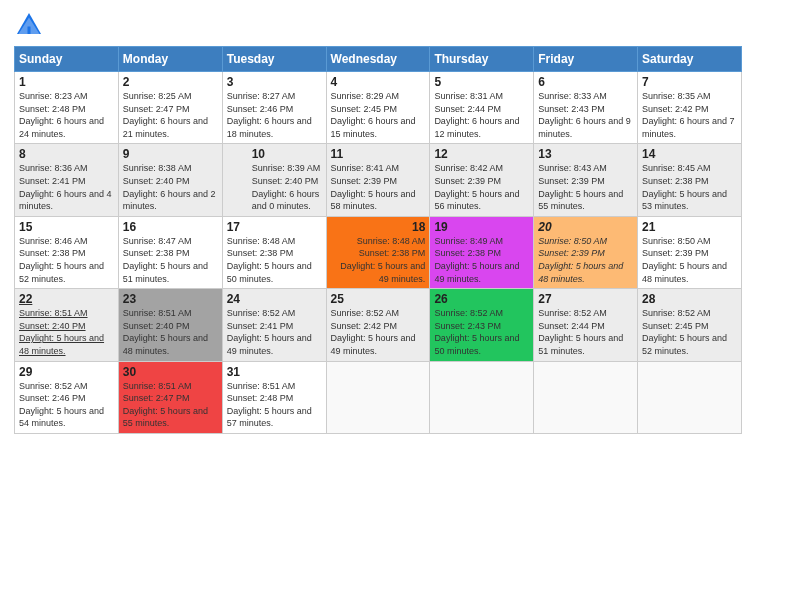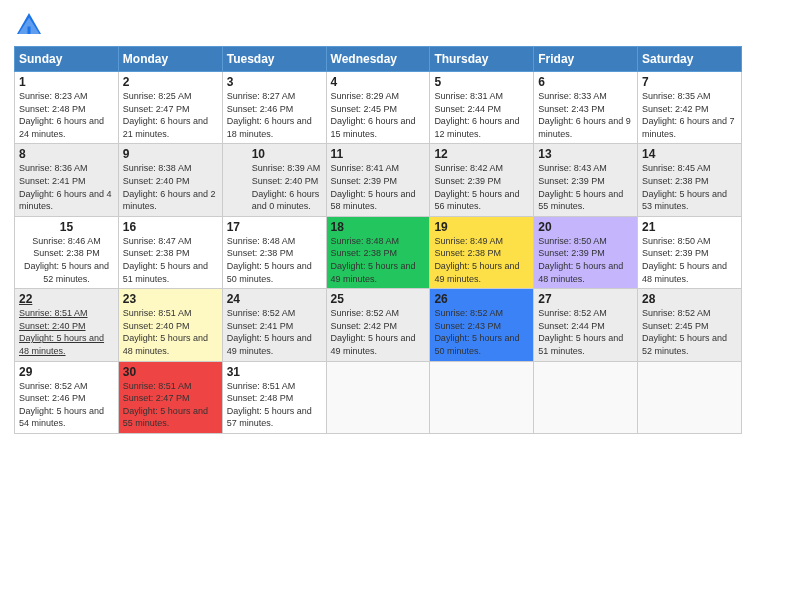--- a/index.html
+++ b/index.html
@@ -142,34 +142,34 @@
         <tr>
           <td style="background: rgb(236, 236, 236);"><span class="day-num">8</span><span class="day-info">Sunrise: 8:36 AM<br>Sunset: 2:41 PM<br>Daylight: 6 hours and 4 minutes.</span></td>
           <td style="background: rgb(236, 236, 236);"><span class="day-num">9</span><span class="day-info">Sunrise: 8:38 AM<br>Sunset: 2:40 PM<br>Daylight: 6 hours and 2 minutes.</span></td>
           <td style="background: rgb(236, 236, 236); padding-left: 29px;"><span class="day-num">10</span><span class="day-info">Sunrise: 8:39 AM<br>Sunset: 2:40 PM<br>Daylight: 6 hours and 0 minutes.</span></td>
           <td style="background: rgb(236, 236, 236);"><span class="day-num">11</span><span class="day-info">Sunrise: 8:41 AM<br>Sunset: 2:39 PM<br>Daylight: 5 hours and 58 minutes.</span></td>
           <td style="background: rgb(236, 236, 236);"><span class="day-num">12</span><span class="day-info">Sunrise: 8:42 AM<br>Sunset: 2:39 PM<br>Daylight: 5 hours and 56 minutes.</span></td>
           <td style="background: rgb(236, 236, 236);"><span class="day-num">13</span><span class="day-info">Sunrise: 8:43 AM<br>Sunset: 2:39 PM<br>Daylight: 5 hours and 55 minutes.</span></td>
           <td style="background: rgb(236, 236, 236);"><span class="day-num">14</span><span class="day-info">Sunrise: 8:45 AM<br>Sunset: 2:38 PM<br>Daylight: 5 hours and 53 minutes.</span></td>
         </tr>
         <tr>
-          <td style="background: rgb(255, 255, 255); text-align: center;"><span class="day-num">15</span><span class="day-info">Sunrise: 8:46 AM<br>Sunset: 2:38 PM<br>Daylight: 5 hours and 52 minutes.</span></td>
+          <td style="background: rgb(255, 255, 255);"><span class="day-num">15</span><span class="day-info">Sunrise: 8:46 AM<br>Sunset: 2:38 PM<br>Daylight: 5 hours and 52 minutes.</span></td>
           <td style="background: rgb(255, 255, 255);"><span class="day-num">16</span><span class="day-info">Sunrise: 8:47 AM<br>Sunset: 2:38 PM<br>Daylight: 5 hours and 51 minutes.</span></td>
           <td style="background: rgb(255, 255, 255);"><span class="day-num">17</span><span class="day-info">Sunrise: 8:48 AM<br>Sunset: 2:38 PM<br>Daylight: 5 hours and 50 minutes.</span></td>
-          <td style="background: #22c55e;"><span class="day-num">18</span><span class="day-info">Sunrise: 8:48 AM<br>Sunset: 2:38 PM<br>Daylight: 5 hours and 49 minutes.</span></td>
-          <td style="background: #fde047; margin-top: 24px;"><span class="day-num">19</span><span class="day-info">Sunrise: 8:49 AM<br>Sunset: 2:38 PM<br>Daylight: 5 hours and 49 minutes.</span></td>
-          <td style="background: #c4b5fd;"><span class="day-num">20</span><span class="day-info">Sunrise: 8:50 AM<br>Sunset: 2:39 PM<br>Daylight: 5 hours and 48 minutes.</span></td>
+          <td style="background: #f97316; text-align: right;"><span class="day-num">18</span><span class="day-info">Sunrise: 8:48 AM<br>Sunset: 2:38 PM<br>Daylight: 5 hours and 49 minutes.</span></td>
+          <td style="background: #d946ef; margin-top: 24px;"><span class="day-num">19</span><span class="day-info">Sunrise: 8:49 AM<br>Sunset: 2:38 PM<br>Daylight: 5 hours and 49 minutes.</span></td>
+          <td style="background: #fdba74; font-style: italic;"><span class="day-num">20</span><span class="day-info">Sunrise: 8:50 AM<br>Sunset: 2:39 PM<br>Daylight: 5 hours and 48 minutes.</span></td>
           <td style="background: rgb(255, 255, 255);"><span class="day-num">21</span><span class="day-info">Sunrise: 8:50 AM<br>Sunset: 2:39 PM<br>Daylight: 5 hours and 48 minutes.</span></td>
         </tr>
         <tr>
           <td style="background: rgb(236, 236, 236); text-decoration: underline;"><span class="day-num">22</span><span class="day-info">Sunrise: 8:51 AM<br>Sunset: 2:40 PM<br>Daylight: 5 hours and 48 minutes.</span></td>
-          <td style="background: #fef9c3;"><span class="day-num">23</span><span class="day-info">Sunrise: 8:51 AM<br>Sunset: 2:40 PM<br>Daylight: 5 hours and 48 minutes.</span></td>
+          <td style="background: #a3a3a3;"><span class="day-num">23</span><span class="day-info">Sunrise: 8:51 AM<br>Sunset: 2:40 PM<br>Daylight: 5 hours and 48 minutes.</span></td>
           <td style="background: rgb(236, 236, 236);"><span class="day-num">24</span><span class="day-info">Sunrise: 8:52 AM<br>Sunset: 2:41 PM<br>Daylight: 5 hours and 49 minutes.</span></td>
           <td style="background: rgb(236, 236, 236);"><span class="day-num">25</span><span class="day-info">Sunrise: 8:52 AM<br>Sunset: 2:42 PM<br>Daylight: 5 hours and 49 minutes.</span></td>
-          <td style="background: #3b82f6;"><span class="day-num">26</span><span class="day-info">Sunrise: 8:52 AM<br>Sunset: 2:43 PM<br>Daylight: 5 hours and 50 minutes.</span></td>
+          <td style="background: #22c55e;"><span class="day-num">26</span><span class="day-info">Sunrise: 8:52 AM<br>Sunset: 2:43 PM<br>Daylight: 5 hours and 50 minutes.</span></td>
           <td style="background: rgb(236, 236, 236);"><span class="day-num">27</span><span class="day-info">Sunrise: 8:52 AM<br>Sunset: 2:44 PM<br>Daylight: 5 hours and 51 minutes.</span></td>
           <td style="background: rgb(236, 236, 236);"><span class="day-num">28</span><span class="day-info">Sunrise: 8:52 AM<br>Sunset: 2:45 PM<br>Daylight: 5 hours and 52 minutes.</span></td>
         </tr>
         <tr>
           <td style="background: rgb(255, 255, 255);"><span class="day-num">29</span><span class="day-info">Sunrise: 8:52 AM<br>Sunset: 2:46 PM<br>Daylight: 5 hours and 54 minutes.</span></td>
           <td style="background: #ef4444;"><span class="day-num">30</span><span class="day-info">Sunrise: 8:51 AM<br>Sunset: 2:47 PM<br>Daylight: 5 hours and 55 minutes.</span></td>
           <td style="background: rgb(255, 255, 255);"><span class="day-num">31</span><span class="day-info">Sunrise: 8:51 AM<br>Sunset: 2:48 PM<br>Daylight: 5 hours and 57 minutes.</span></td>
           <td class="empty-cell"></td>
           <td class="empty-cell"></td>
           <td class="empty-cell"></td>

